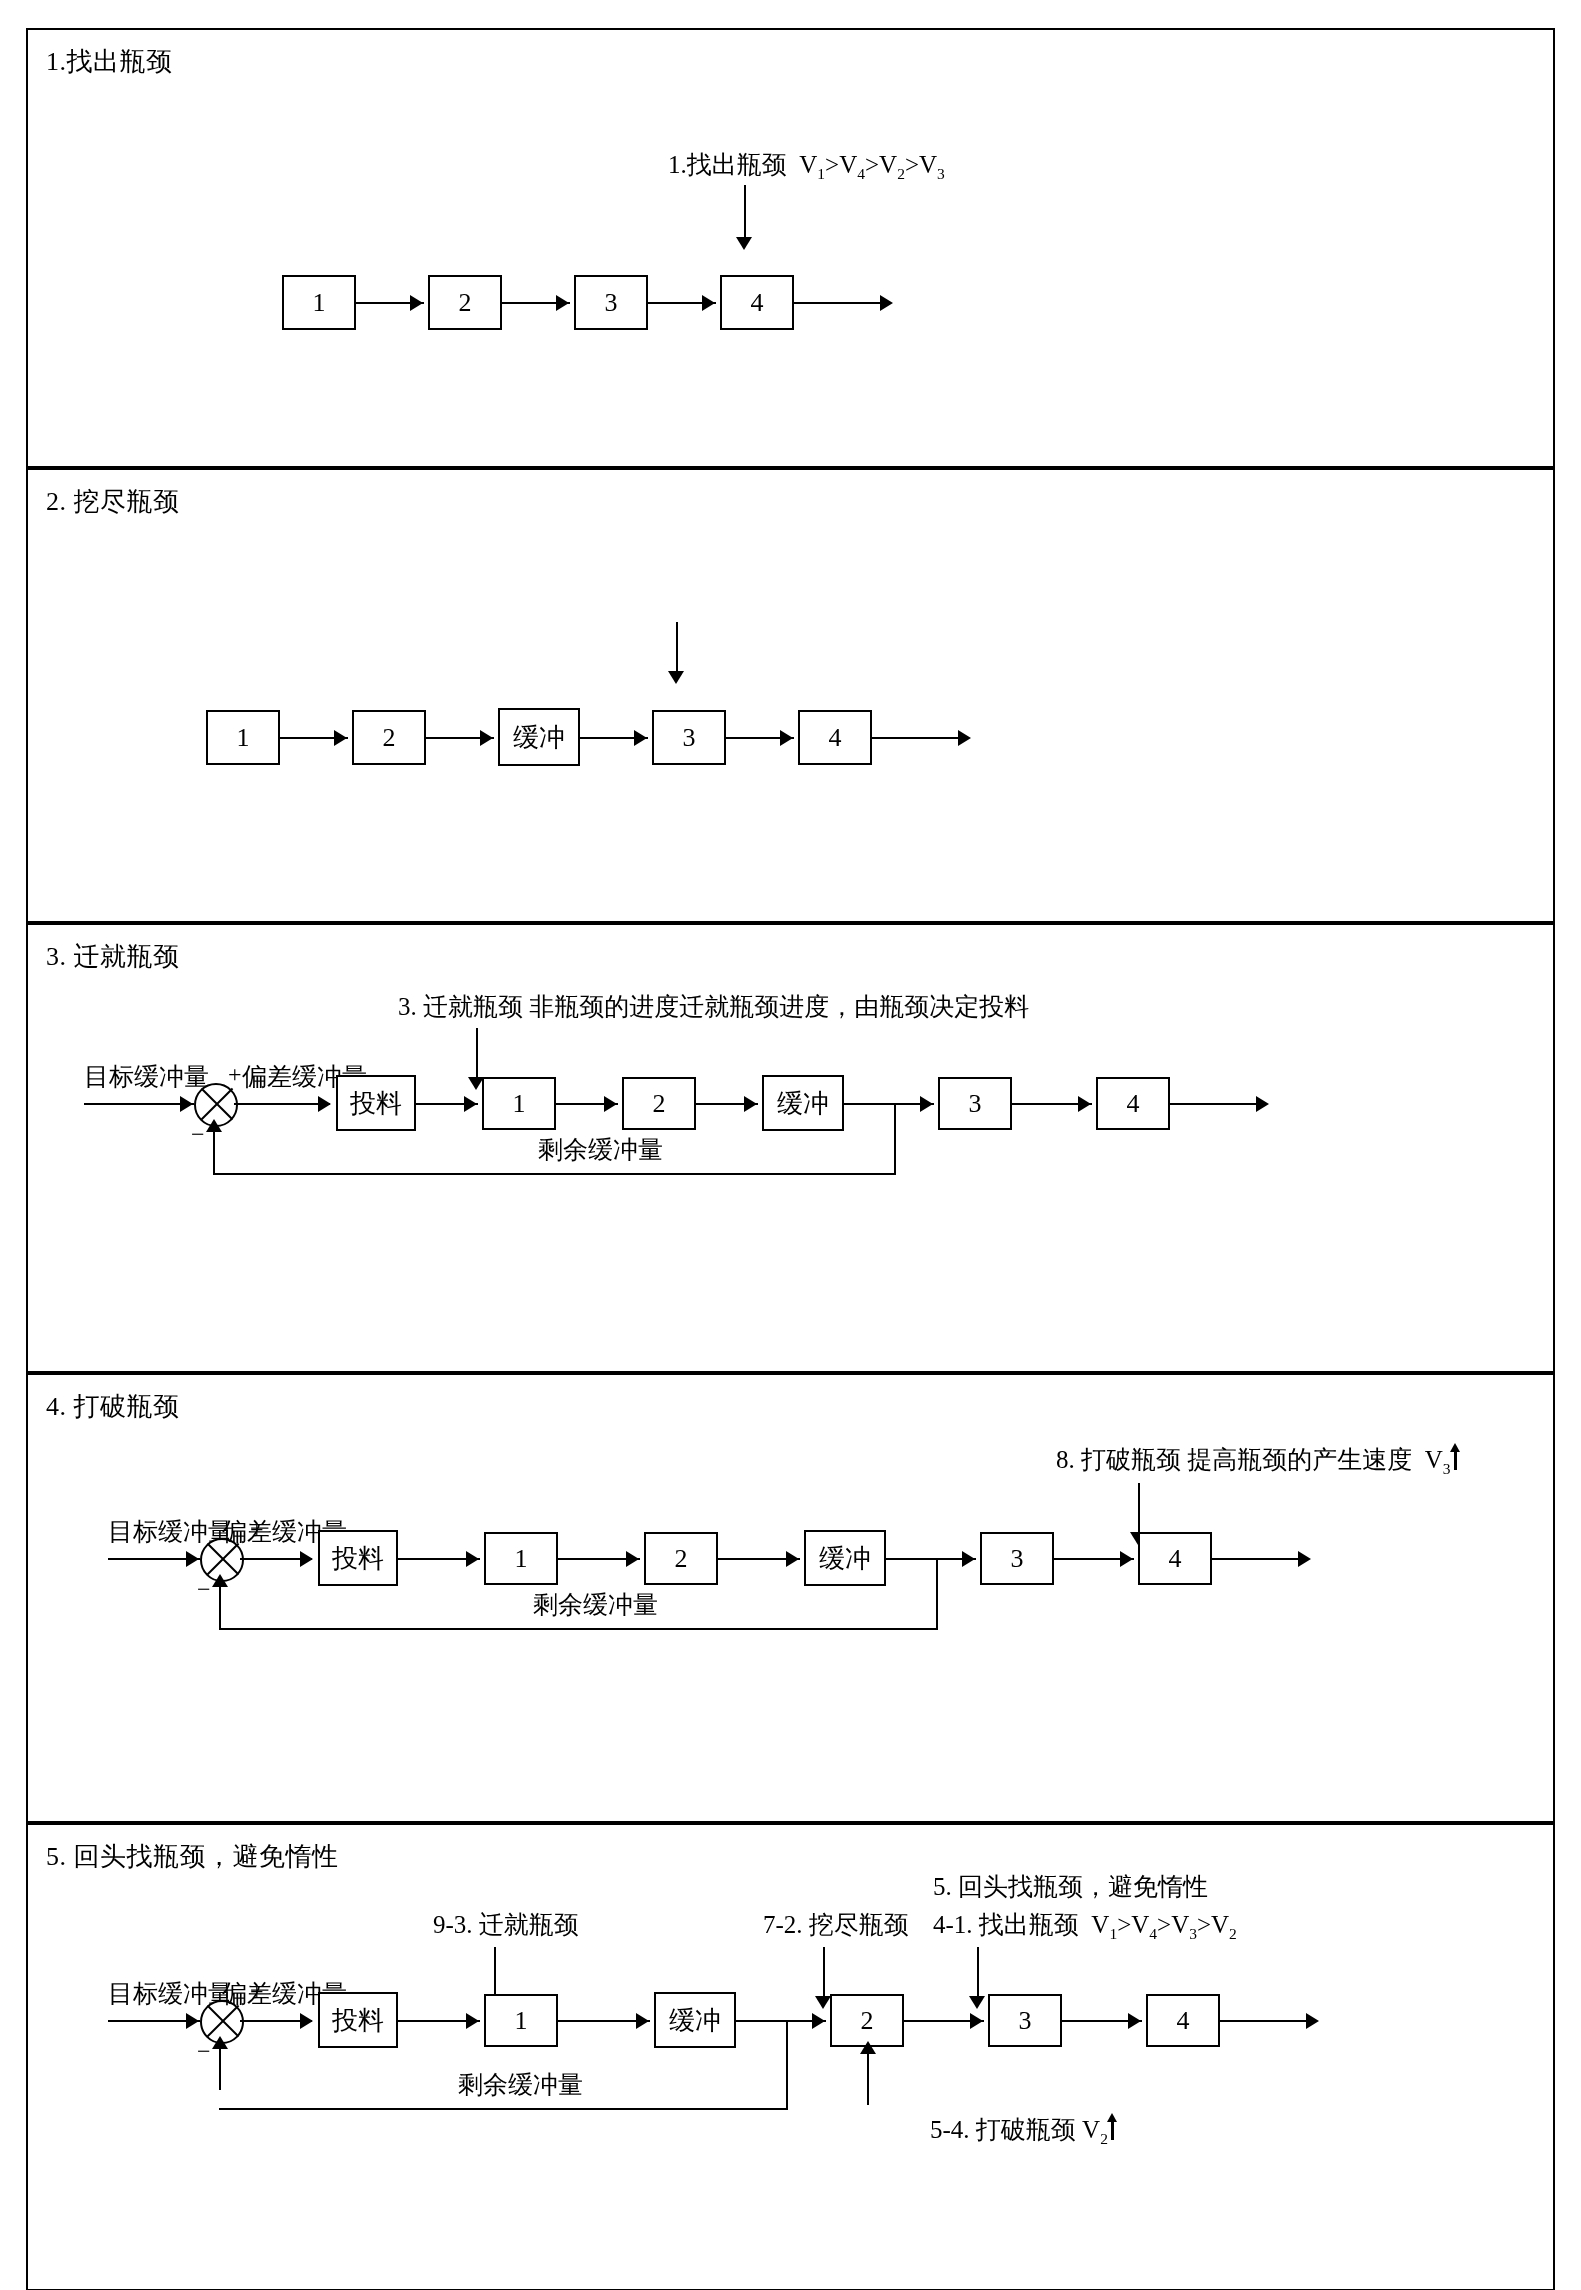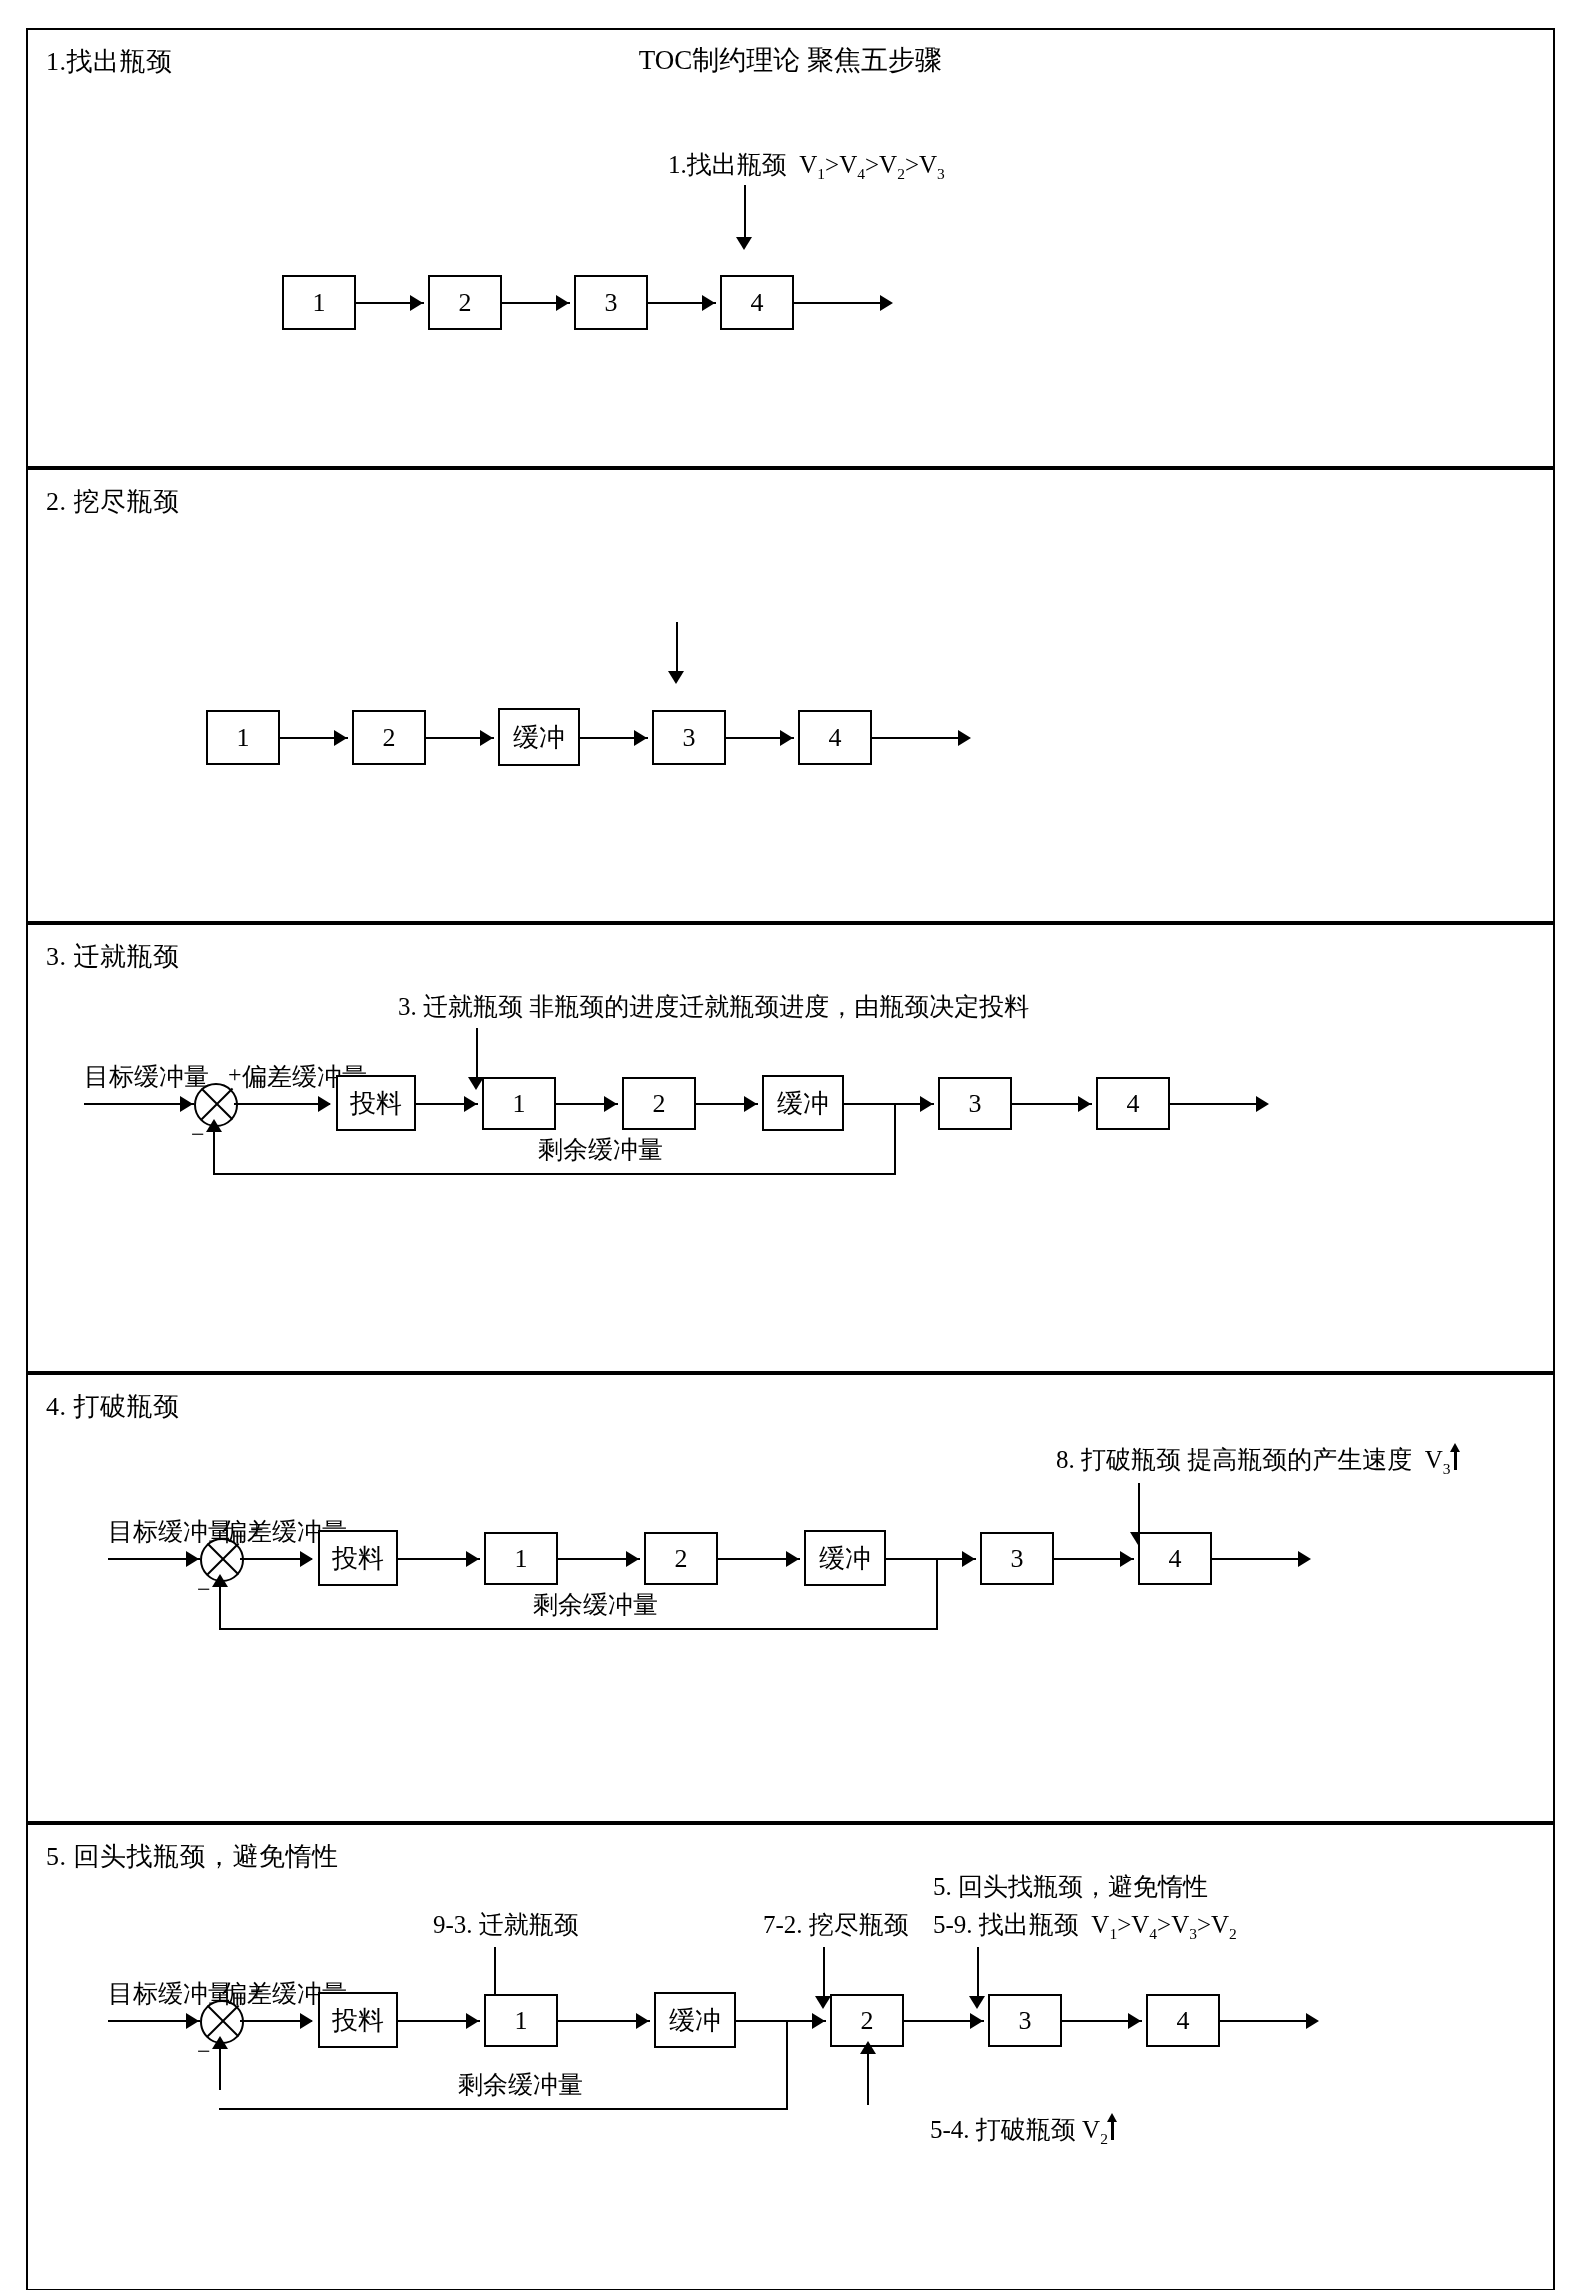--- a/index.html
+++ b/index.html
@@ -37,21 +37,20 @@
   .upar:before{content:"";position:absolute;left:-1px;bottom:16px;width:0;height:0;
                border-bottom:9px solid #000;border-left:5px solid transparent;border-right:5px solid transparent;}
 </style>
 </head>
 <body>
 
 <div class="page">
 
   <div class="panel p1">
     <div class="sec-title">1.找出瓶颈</div>
-    <div class="main-title">TOC制约理论 聚焦五步骤</div>
 
     <div class="note" style="left:640px;top:118px;">
       <span>1.找出瓶颈</span>&nbsp;&nbsp;V<span class="sub">1</span>&gt;V<span class="sub">4</span>&gt;V<span class="sub">2</span>&gt;V<span class="sub">3</span>
     </div>
     <div class="vline" style="left:716px;top:155px;height:55px;"></div>
     <div class="arrowD" style="left:708px;top:207px;"></div>
 
     <div class="box" style="left:254px;top:245px;width:74px;height:55px;">1</div>
     <div class="hline" style="left:328px;top:272px;width:68px;"></div>
     <div class="arrowR" style="left:382px;top:265px;"></div>
@@ -204,21 +203,21 @@
     <div class="vline" style="left:908px;top:183px;height:72px;"></div>
     <div class="hline" style="left:191px;top:253px;width:719px;"></div>
     <div class="lbl" style="left:505px;top:213px;">剩余缓冲量</div>
   </div>
 
   <div class="panel p5">
     <div class="sec-title">5. 回头找瓶颈，避免惰性</div>
 
     <div class="note" style="left:905px;top:45px;">5. 回头找瓶颈，避免惰性</div>
     <div class="note" style="left:905px;top:83px;">
-      <span>5-9. 找出瓶颈</span>&nbsp;&nbsp;V<span class="sub">1</span>&gt;V<span class="sub">4</span>&gt;V<span class="sub">3</span>&gt;V<span class="sub">2</span>
+      <span>4-1. 找出瓶颈</span>&nbsp;&nbsp;V<span class="sub">1</span>&gt;V<span class="sub">4</span>&gt;V<span class="sub">3</span>&gt;V<span class="sub">2</span>
     </div>
     <div class="vline" style="left:949px;top:122px;height:52px;"></div>
     <div class="arrowD" style="left:941px;top:171px;"></div>
 
     <div class="note" style="left:735px;top:83px;">7-2. 挖尽瓶颈</div>
     <div class="vline" style="left:795px;top:122px;height:52px;"></div>
     <div class="arrowD" style="left:787px;top:171px;"></div>
 
     <div class="note" style="left:405px;top:83px;">9-3. 迁就瓶颈</div>
     <div class="vline" style="left:466px;top:122px;height:52px;"></div>

